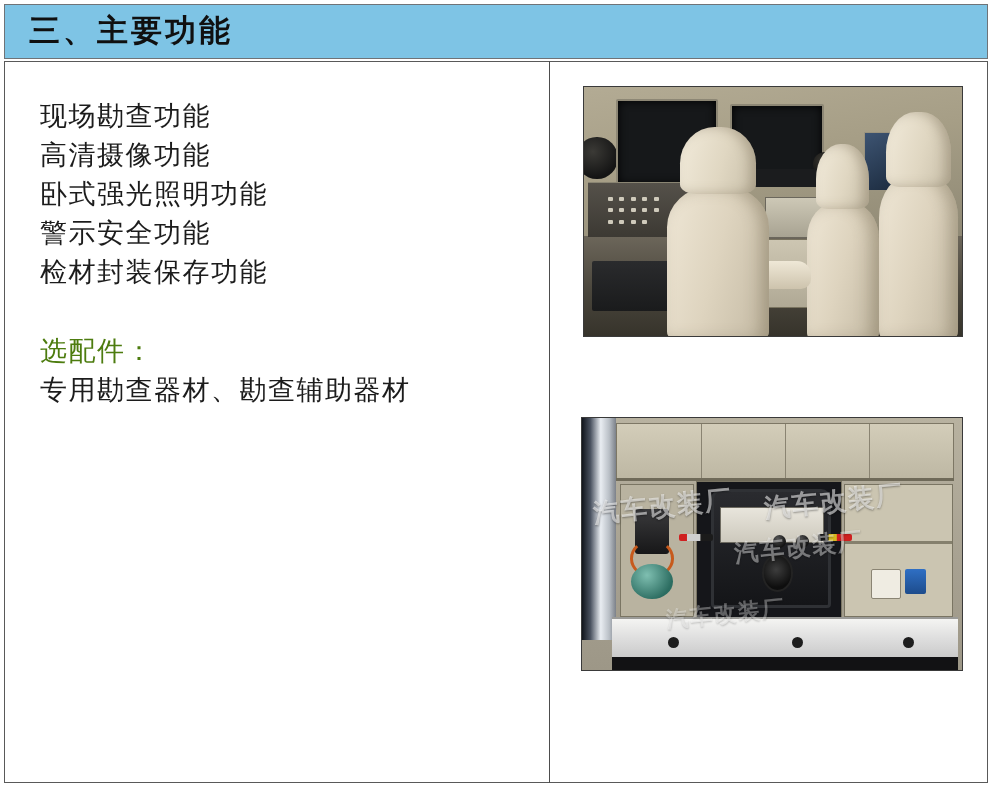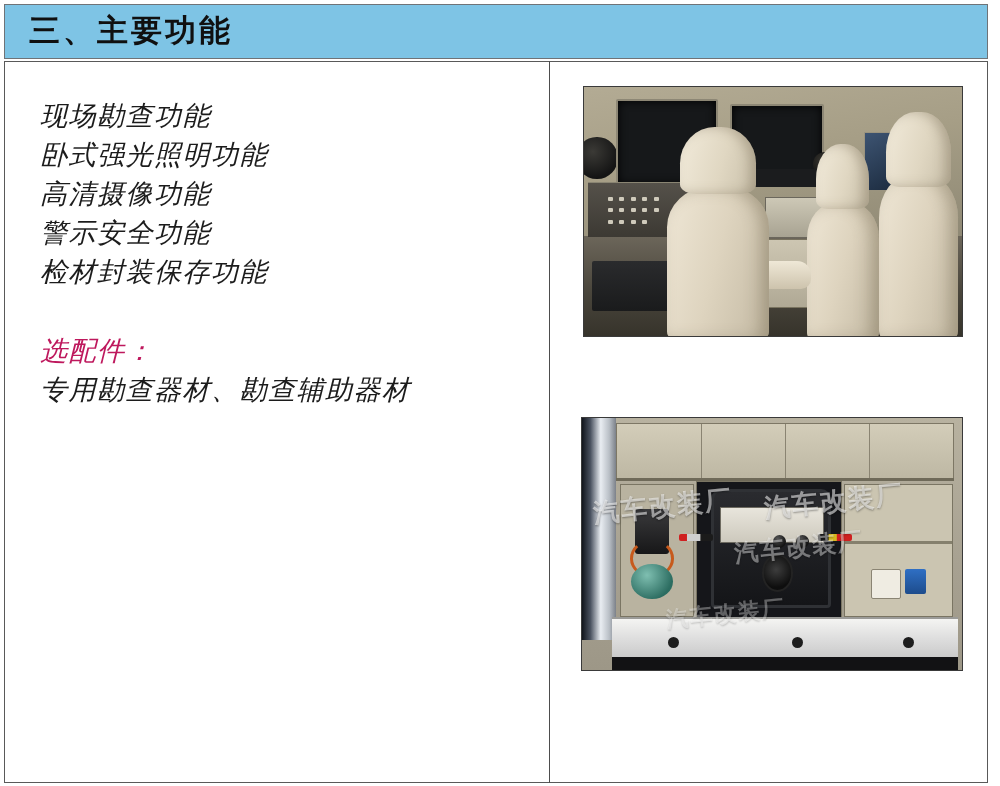--- a/index.html
+++ b/index.html
@@ -64,36 +64,35 @@
     height: 722px;
     border-left: 1px solid #4d4d4d;
   }
 
   
   .text-col {
     position: absolute;
     left: 40px;
     top: 96px;
     width: 490px;
-    font-style: italic;
   }
   .feature-line {
     font-size: 27px;
     line-height: 39px;
     color: #1c1c1c;
     letter-spacing: 1.5px;
     white-space: nowrap;
   }
   .gap-block {
     height: 40px;
   }
   .opt-label {
     font-size: 27px;
     line-height: 39px;
-    color: #be185d;
+    color: #4d7c0f;
     letter-spacing: 1.5px;
     white-space: nowrap;
   }
   .opt-items {
     font-size: 27px;
     line-height: 39px;
     color: #1c1c1c;
     letter-spacing: 1.5px;
     white-space: nowrap;
   }
@@ -398,22 +397,22 @@
 
   <div class="title-bar">
     <div class="title-text">三、主要功能</div>
   </div>
 
   <div class="body-frame"></div>
   <div class="divider"></div>
 
   <div class="text-col">
     <div class="feature-line">现场勘查功能</div>
+    <div class="feature-line">高清摄像功能</div>
     <div class="feature-line">卧式强光照明功能</div>
-    <div class="feature-line">高清摄像功能</div>
     <div class="feature-line">警示安全功能</div>
     <div class="feature-line">检材封装保存功能</div>
 
     <div class="gap-block"></div>
 
     <div class="opt-label">选配件：</div>
     <div class="opt-items">专用勘查器材、勘查辅助器材</div>
   </div>
 
   <div class="photo photo-top">

